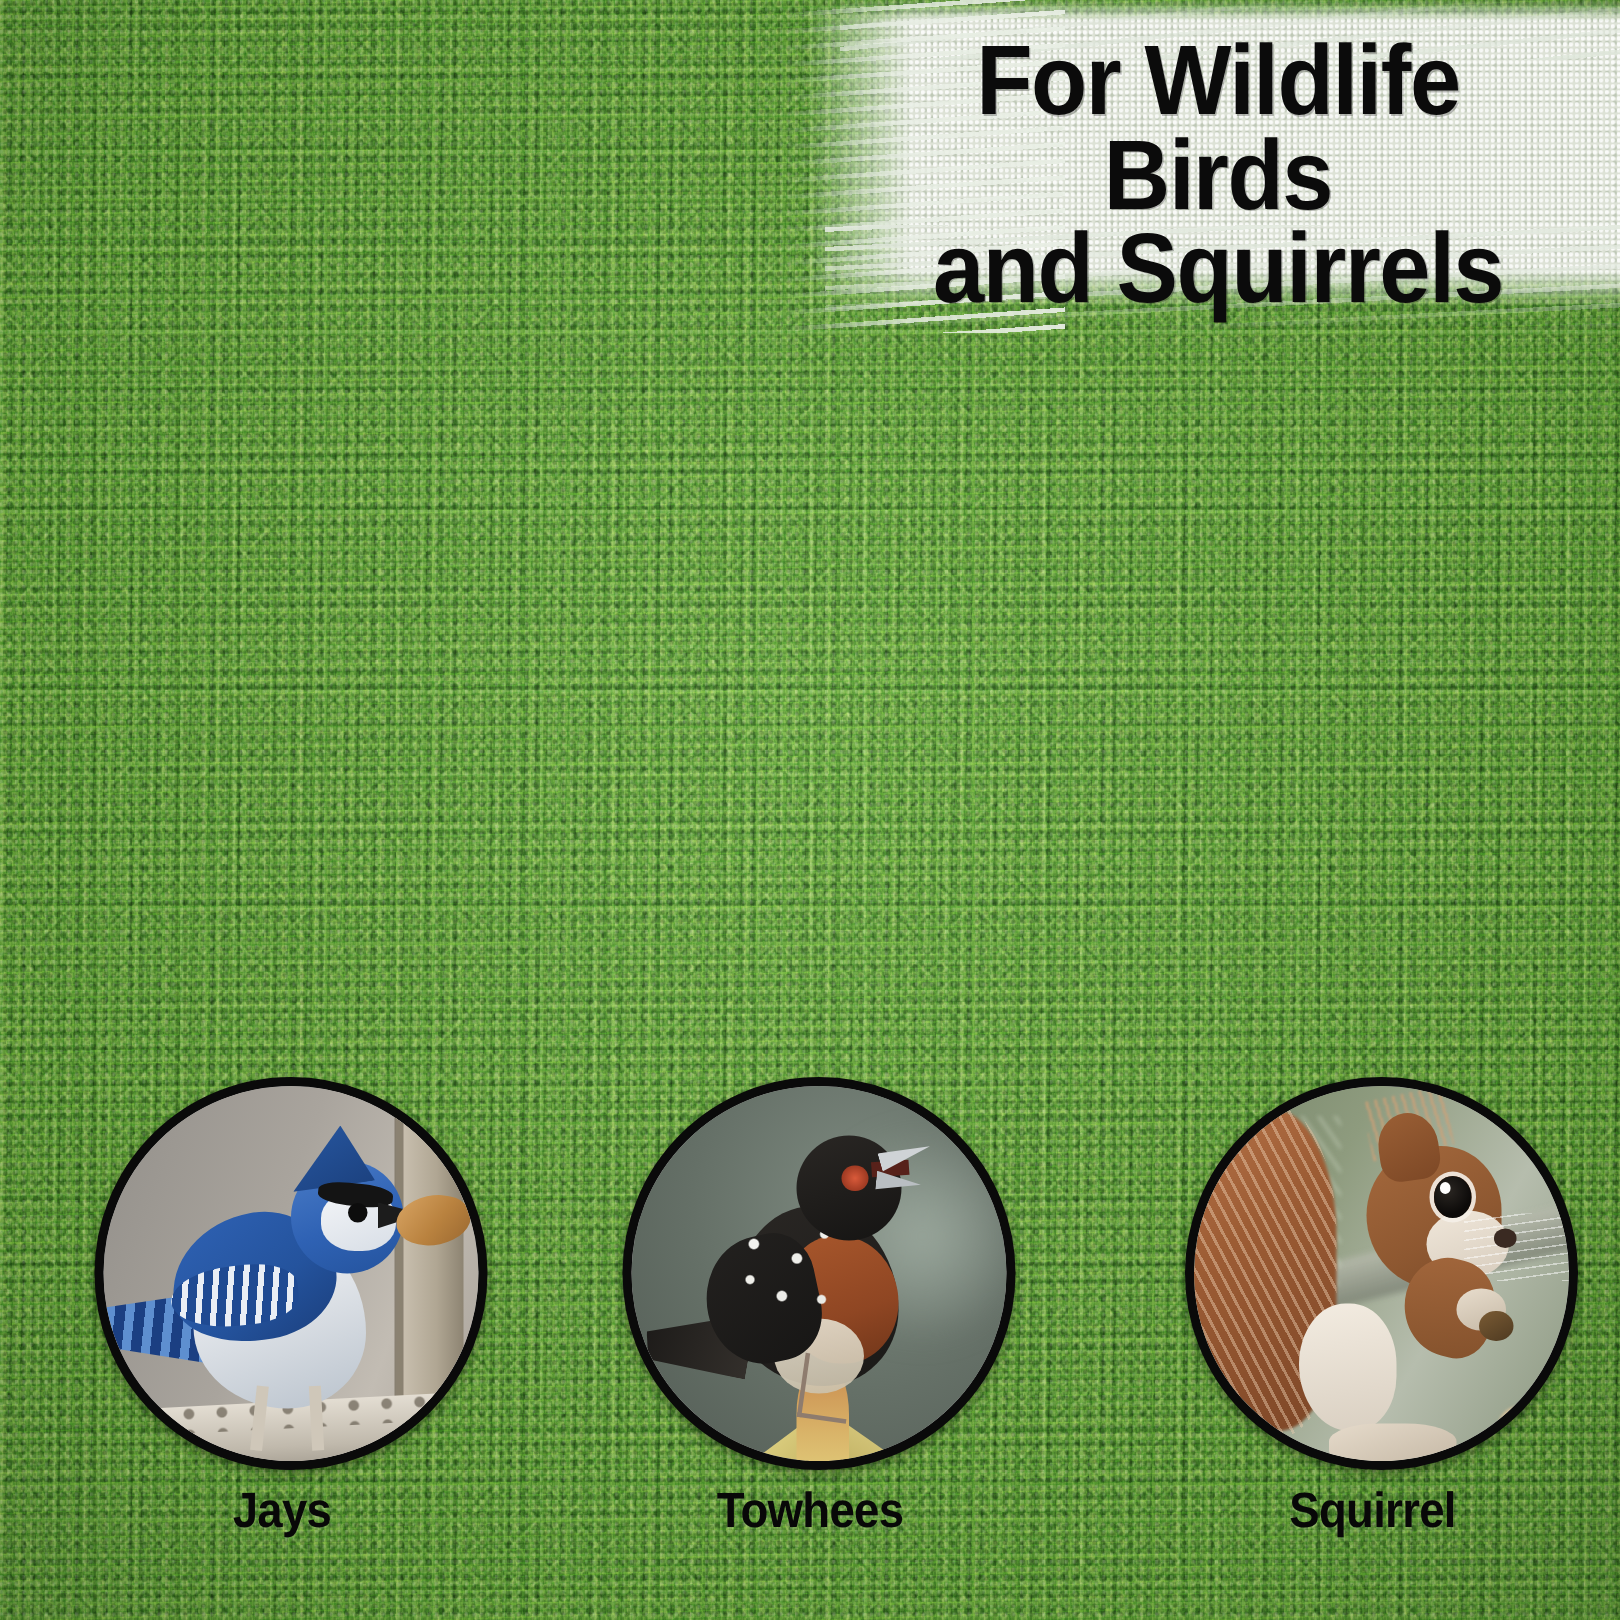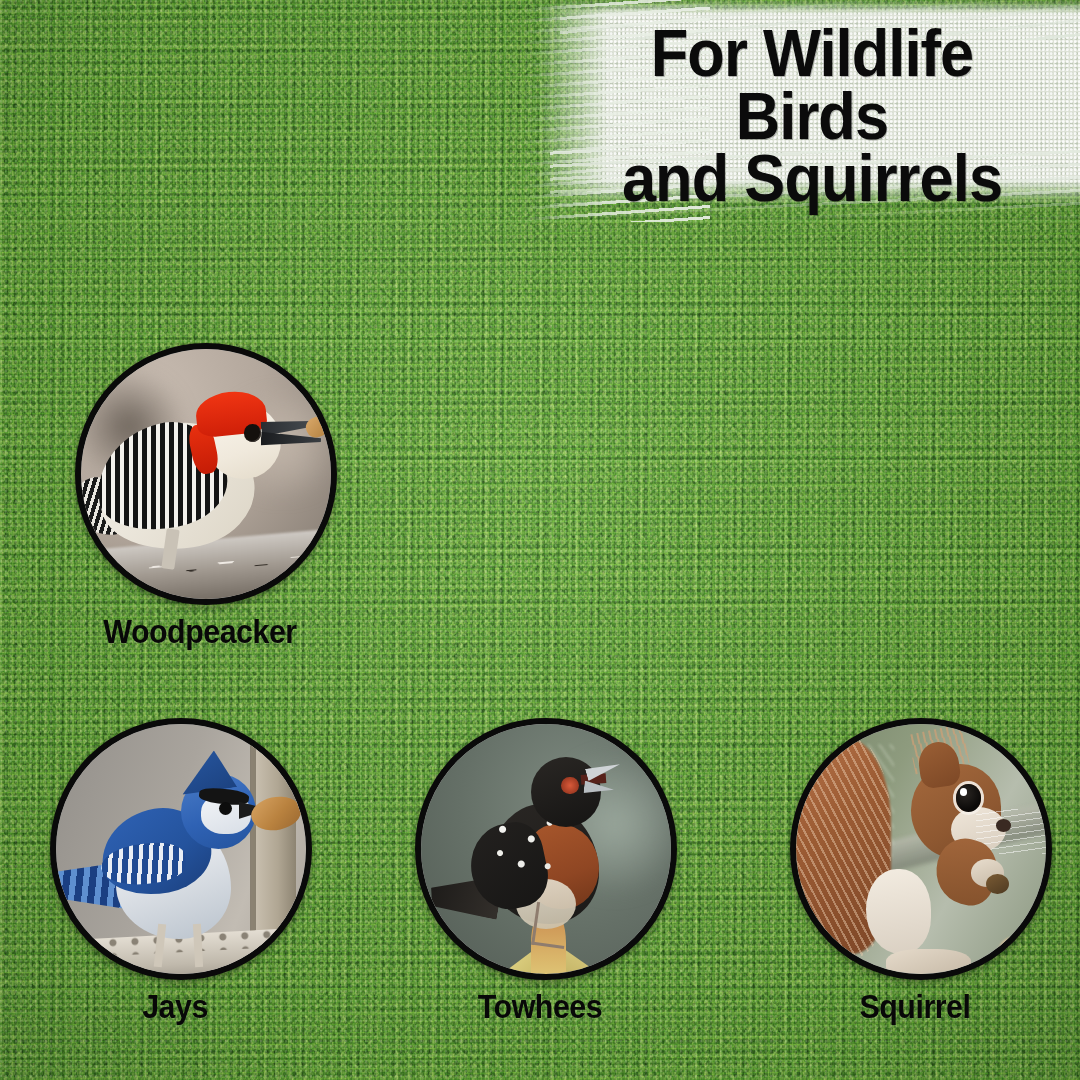--- a/index.html
+++ b/index.html
@@ -409,47 +409,24 @@
     <div class="banner-paper"></div>
     <div class="streaks top"></div>
     <div class="streaks left"></div>
     <div class="streaks bottom"></div>
     <div class="headline">
       <span>For Wildlife Birds</span>
       <span class="l2">and Squirrels</span>
     </div>
   </div>
 
-  <div class="cell" style="left:75px;top:343px;width:250px;">
-    <div class="circle">
-      <div class="photo">
-        <div class="bg wp-bg"></div>
-        <div class="wp-blob1"></div>
-          <div class="wp-blob2"></div>
-        <div class="wp-perch"></div>
-          <div class="wp-seedrow"></div>
-        <div class="wp-tail"></div>
-        <div class="wp-body"></div>
-        <div class="wp-wing"></div>
-        <div class="wp-leg"></div>
-        <div class="wp-head"></div>
-        <div class="wp-napestripe"></div>
-        <div class="wp-cap"></div>
-        <div class="wp-eye"></div>
-        <div class="wp-beak"></div>
-        <div class="wp-beak2"></div>
-        <div class="wp-seed"></div>
-      </div>
-    </div>
-    <div class="caption">Woodpeacker</div>
-  </div>
-
-
-
-  <div class="cell" style="left:50px;top:718px;width:250px;">
+
+
+
+  <div class="cell" style="left:50px;top:718px;width:250px;padding-left:13px;">
     <div class="circle">
       <div class="photo">
         <div class="bg bj-bg"></div>
         <div class="bj-post"></div>
           <div class="bj-postline"></div>
         <div class="bj-tray"></div>
           <div class="bj-holes"></div>
         <div class="bj-tailfan"></div>
         <div class="bj-body"></div>
         <div class="bj-back"></div>

